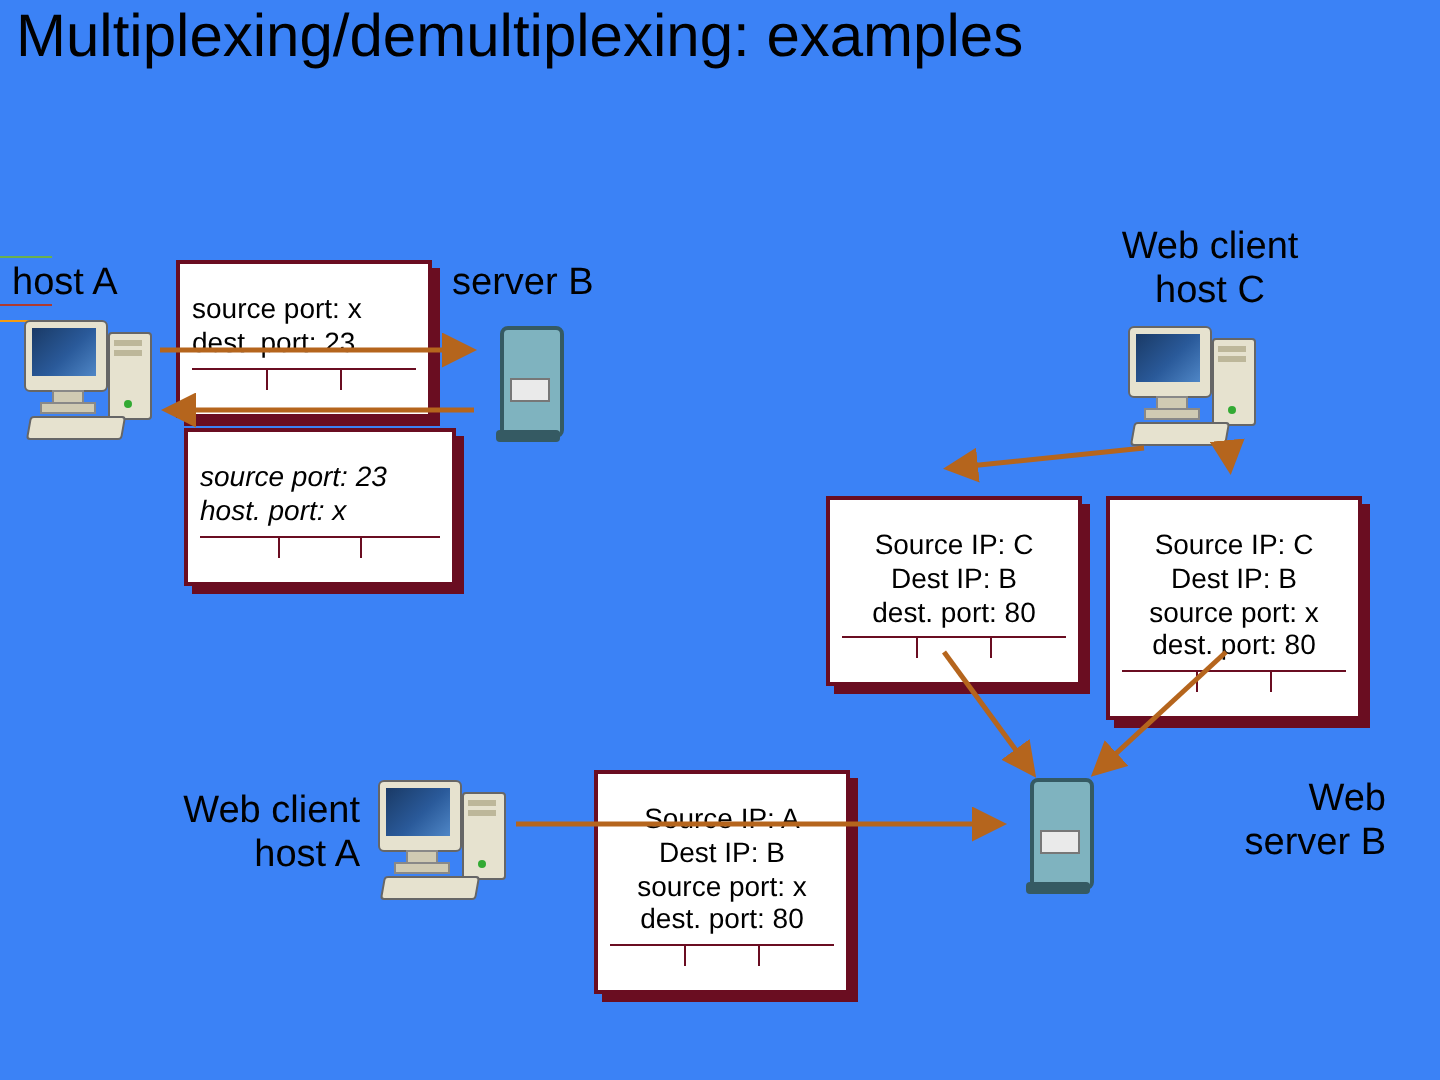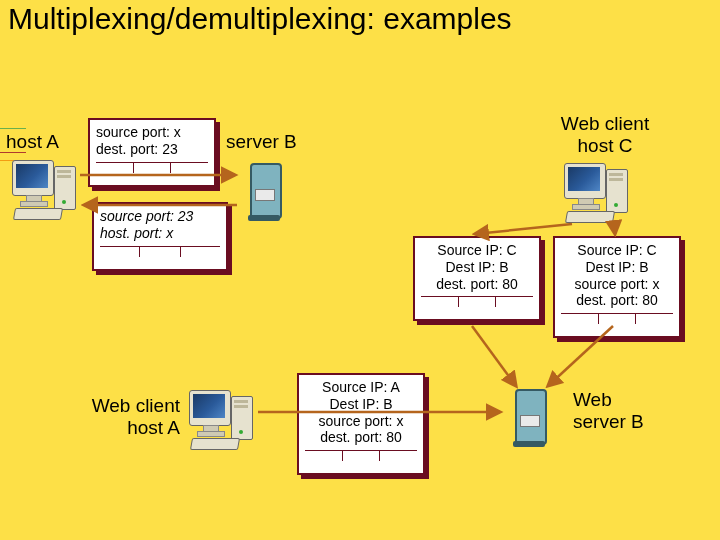--- a/index.html
+++ b/index.html
@@ -1,16 +1,16 @@
 <!DOCTYPE html>
 <html><head>
 <meta charset="utf-8">
 <style>
   body{margin:0;font-family:"Comic Sans MS","Comic Sans",cursive,sans-serif;color:#000;}
-  .stage{position:relative;width:720px;height:540px;background:#fde047;}
+  .stage{position:relative;width:720px;height:540px;background:#3b82f6;}
   .title{position:absolute;left:8px;top:2px;font-size:30px;line-height:1.15;}
   .lbl{position:absolute;font-size:19px;line-height:1.15;}
   .ctr{text-align:center;}
   .rt{text-align:right;}
 
   
   .pc{position:absolute;width:66px;height:60px;}
   .pc .mon{position:absolute;left:0;top:0;width:40px;height:34px;background:#e6e2cf;border:1px solid #666;border-radius:3px;}
   .pc .scr{position:absolute;left:4px;top:4px;width:32px;height:24px;
            background:linear-gradient(135deg,#1a3a66 0%,#2a5a9a 55%,#4f86c6 100%);}
@@ -23,21 +23,21 @@
   .pc .kb{position:absolute;left:2px;top:48px;width:46px;height:10px;background:#e6e2cf;border:1px solid #666;border-radius:2px;transform:skewX(-10deg);}
 
   
   .srv{position:absolute;width:40px;height:58px;}
   .srv .case{position:absolute;left:6px;top:0;width:28px;height:52px;background:#7fb3bf;border:2px solid #355a63;border-radius:4px;}
   .srv .face{position:absolute;left:11px;top:26px;width:18px;height:10px;background:#eaeaea;border:1px solid #777;}
   .srv .foot{position:absolute;left:4px;bottom:0;width:32px;height:6px;background:#355a63;border-radius:2px;}
 
   
   .seg{position:absolute;background:#fff;border:2px solid #6a0d21;
-       box-shadow:4px 4px 0 #6a0d21;font-size:14px;line-height:1.2;padding:4px 6px 12px 6px;}
+       box-shadow:4px 4px 0 #6a0d21;font-size:14px;line-height:1.2;padding:14px 6px 12px 6px;margin-top:12px;}
   .seg .row{white-space:nowrap;}
   .seg .grid{border-top:1px solid #6a0d21;margin-top:4px;height:10px;display:flex;}
   .seg .grid span{flex:1;border-right:1px solid #6a0d21;}
   .seg .grid span:last-child{border-right:none;}
 
   
   .accent{position:absolute;width:26px;border-top:1px solid;}
   .a1{left:0;top:128px;border-color:#6ab04c;}
   .a2{left:0;top:152px;border-color:#b03a2e;}
   .a3{left:0;top:160px;border-color:#f39c12;}
@@ -156,21 +156,21 @@
         <span></span>
         <span></span>
       </div>
   </div>
 
   <div class="srv" style="left:509px;top:389px;">
     <div class="case"></div>
       <div class="face"></div>
       <div class="foot"></div>
   </div>
-  <div class="lbl" style="left:573px;top:389px;width:120px;white-space:pre-line;">Web
+  <div class="lbl" style="left:573px;top:389px;width:120px;white-space:pre-line;text-align:right;">Web
 server B</div>
 
   <svg class="wires" width="720" height="540">
     <defs>
       <marker id="ah" viewBox="0 0 10 10" refX="8" refY="5" markerWidth="7" markerHeight="7" orient="auto-start-reverse">
         <path d="M0,0 L10,5 L0,10 z" fill="#b5651d"></path>
       </marker>
     </defs>
     <g stroke="#b5651d" stroke-width="2.5" fill="none" marker-end="url(#ah)">
       <line x1="80" y1="175" x2="235" y2="175"></line>

